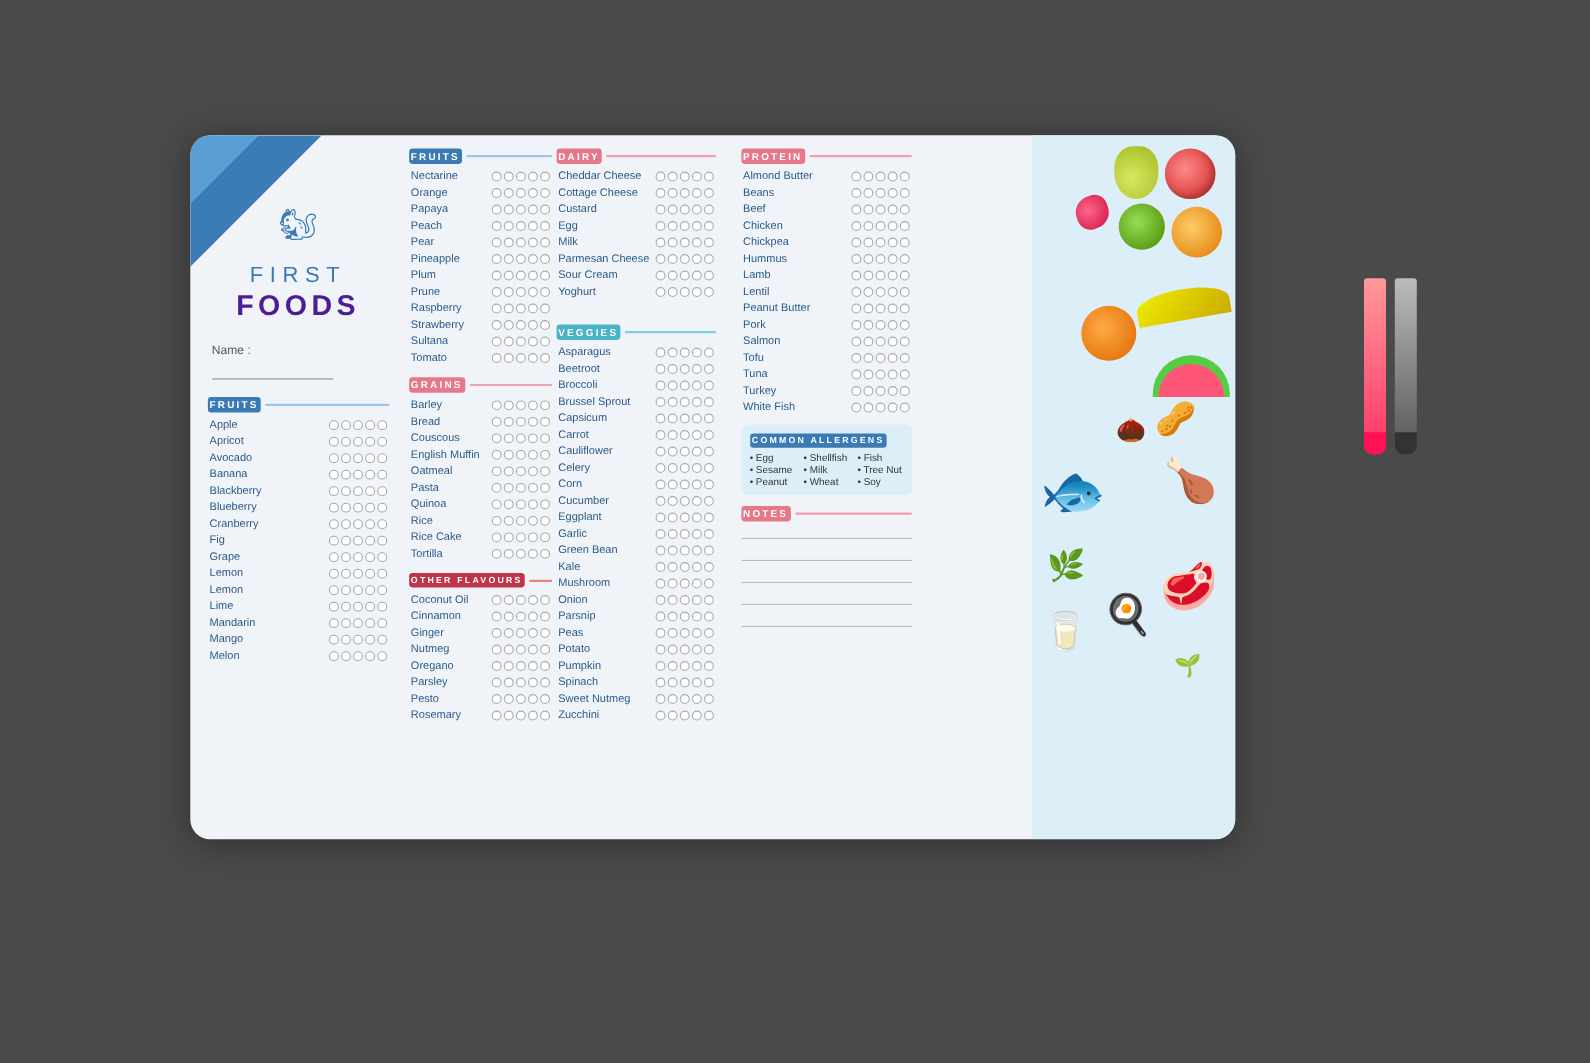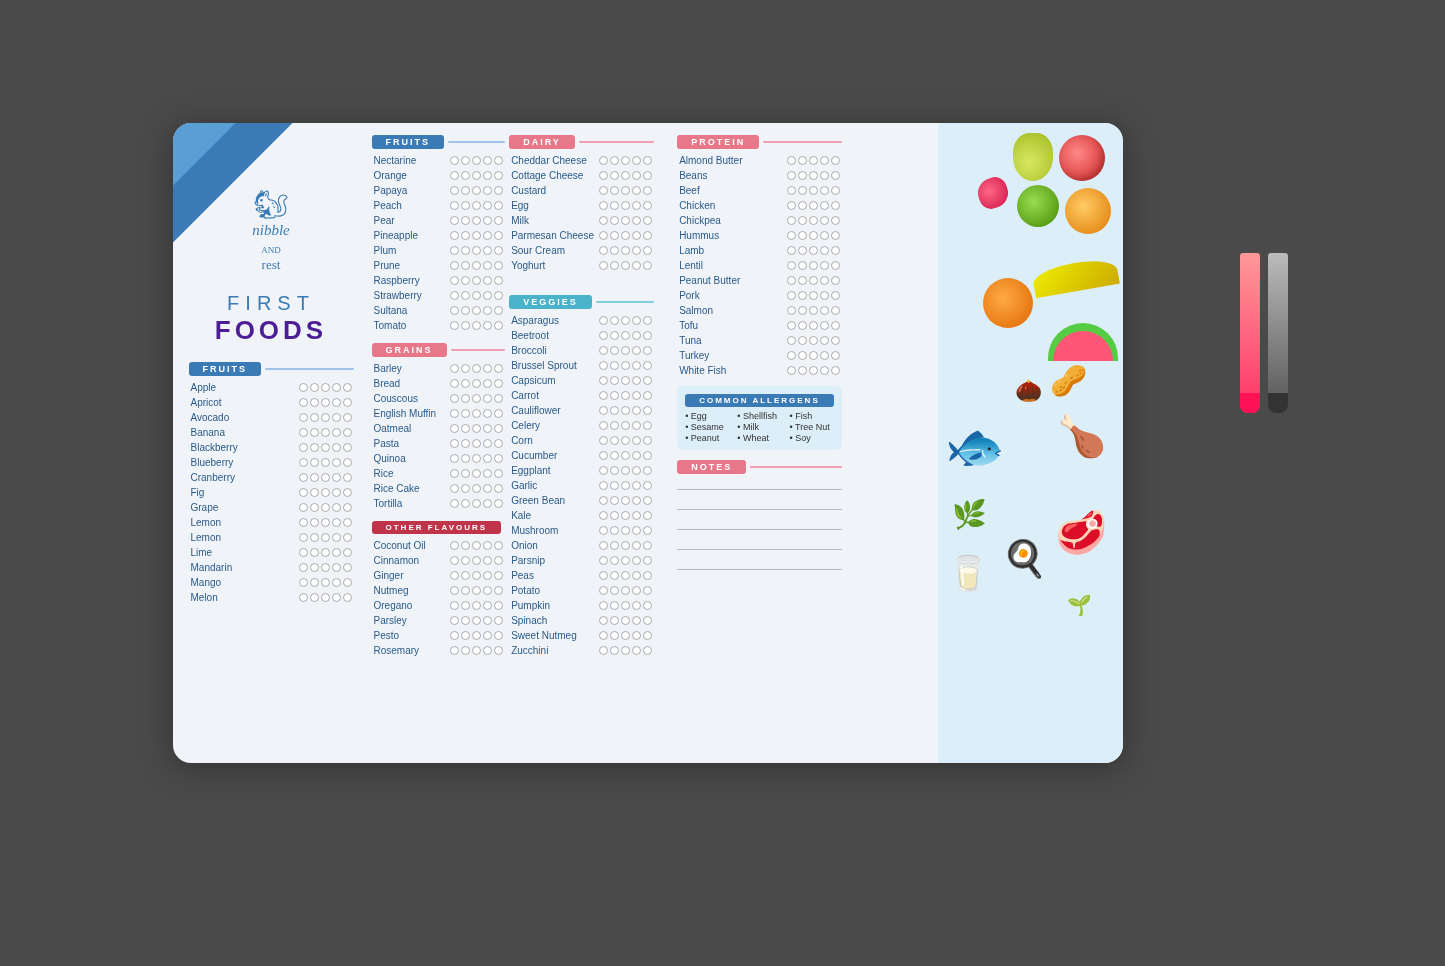--- a/index.html
+++ b/index.html
@@ -174,21 +174,21 @@
       display: flex;
       align-items: center;
       margin-bottom: 4px;
       margin-top: 2px;
     }
     .section-label {
       color: white;
       font-size: 9px;
       font-weight: bold;
       letter-spacing: 2px;
-      padding: 2px 14px;
+      padding: 2px 2px;
       border-radius: 3px;
       white-space: nowrap;
     }
     .header-line {
       flex: 1;
       height: 2px;
       margin-left: 4px;
       border-radius: 1px;
     }
 
@@ -256,29 +256,28 @@
 <body>
 
 <div class="scene">
   <div class="card">
     <div class="blue-corner"></div>
     <div class="blue-corner-stripe"></div>
 
     <div class="left-panel">
       <div class="logo-area">
         <div class="logo-squirrel">🐿</div>
-        <div class="logo-text">
-          <span class="nibble">nibble</span><br>
-          <span class="and-text">AND</span><br>
-          <span>rest</span>
-        </div>
       </div>
       <div class="first-foods-title">
         <span class="first">FIRST</span>
         <span class="foods">FOODS</span>
+      </div>
+      <div class="name-field">
+        <span class="name-label">Name :</span>
+        <div class="name-line"></div>
       </div>
 
       <div class="left-fruits">
         <div class="section-header">
           <span class="section-label fruits-color">FRUITS</span>
           <div class="header-line fruits-line"></div>
         </div>
         <ul class="food-list" id="left-fruits-list">
             <li class="food-item">
               <span class="food-name">Apple</span>

